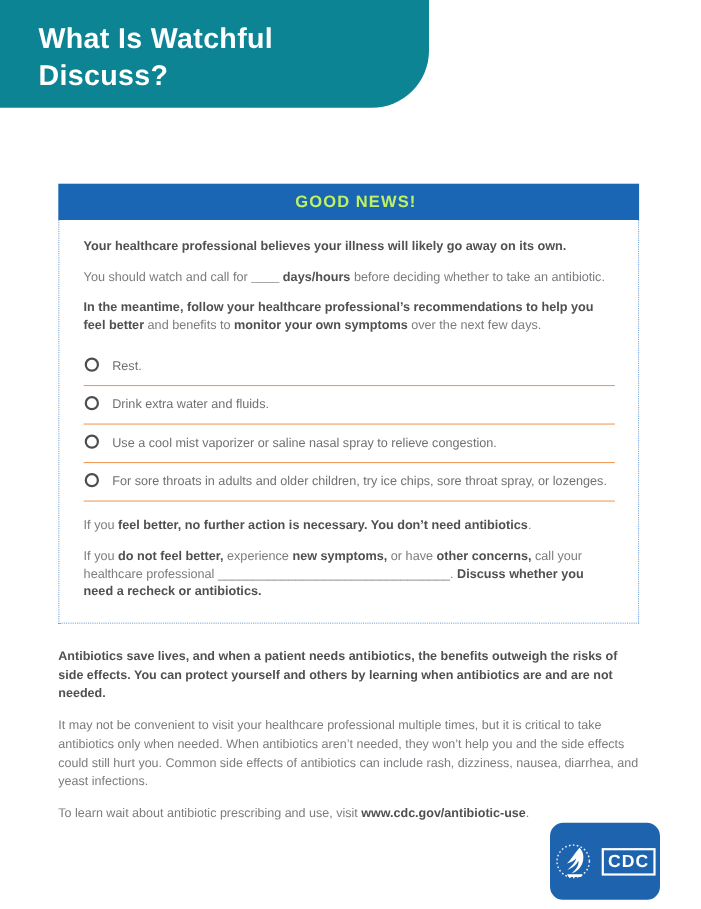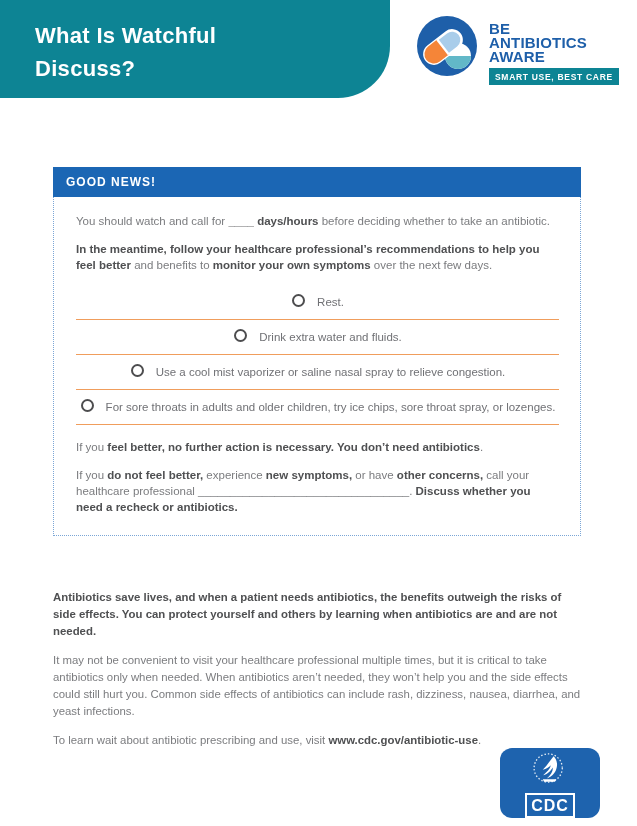--- a/index.html
+++ b/index.html
@@ -7,106 +7,85 @@
   .page {
     position:relative; width:637px; height:826px; background:#ffffff;
     font-family:"Liberation Sans", sans-serif; overflow:hidden;
   }
   
   .header-band {
     position:absolute; top:0; left:0; width:390px; height:98px;
     background:#0d8494; border-bottom-right-radius:52px;
   }
   .page-title {
-    padding:19px 0 0 35px; color:#ffffff; font-size:22px; font-weight:bold;
+    padding:19px 0 0 35px; color:#ffffff; font-size:26px; font-weight:bold;
     line-height:33px; letter-spacing:0.3px;
   }
   
   .brand { position:absolute; top:13px; left:414px; display:flex; align-items:flex-start; }
   .brand-icon { margin-right:9px; }
   .brand-text { padding-top:9px; }
   .brand-line { color:#1e5fa9; font-weight:bold; font-size:15px; line-height:14px; letter-spacing:0.2px; }
   .brand-tag {
     display:inline-block; background:#0d8494; color:#ffffff; font-weight:bold;
     font-size:8.5px; letter-spacing:0.7px; padding:4px 6px 3px; margin-top:4px;
   }
   
   .good-news { position:absolute; left:53px; top:167px; width:528px; }
   .gn-bar {
-    background:#1b66b4; color:#ffffff; font-weight:bold; font-size:12px;
-    letter-spacing:1px; padding:8px 0 8px 13px;
+    background:#1b66b4; color:#bef264; font-weight:bold; font-size:15px;
+    letter-spacing:1px; padding:8px 0 8px 13px;text-align:center;
   }
   .gn-body {
     border-left:1px dotted #7ba6d6; border-right:1px dotted #7ba6d6;
     border-bottom:1px dotted #7ba6d6; padding:16px 21px 16px 22px;
   }
   .gn-body p { font-size:11.5px; line-height:16px; color:#7b7c7f; margin-bottom:12px; }
   .gn-body b, .footer-text b { color:#4f5052; font-weight:bold; }
   .checklist { margin:2px 0 14px; }
   .check-row {
     display:flex; align-items:flex-start;
-    border-bottom:1.5px solid #f09d5c; padding:8px 0 9px;justify-content:center;
+    border-bottom:1.5px solid #f09d5c; padding:8px 0 9px;
   }
   .check-circle {
     flex:0 0 auto; width:13px; height:13px; border:2px solid #4d4d4f;
     border-radius:50%; margin:1px 12px 0 1px; background:#ffffff;
   }
   .check-label { font-size:11.5px; line-height:15px; color:#707175; padding-top:2px; }
   
   .footer-text { position:absolute; left:53px; top:589px; width:534px; }
   .footer-text p { font-size:11.4px; line-height:17px; color:#7b7c7f; margin-bottom:12px; }
   
   .cdc-logo {
     position:absolute; left:500px; top:748px; width:100px; height:70px;
     background:#1e63ae; border-radius:12px; display:flex; align-items:center;
-    justify-content:center; gap:5px;flex-direction:column;
+    justify-content:center; gap:5px;
   }
   .cdc-box {
     border:2px solid #ffffff; color:#ffffff; font-weight:bold; font-size:16px;
     letter-spacing:1px; padding:2px 4px 1px; line-height:18px;
   }
 </style>
 </head>
 <body>
 
 <div class="page">
 
   <div class="header-band">
     <div class="page-title">
       <div>What Is Watchful</div>
       <div>Discuss?</div>
     </div>
   </div>
 
-  <div class="brand">
-    <svg class="brand-icon" width="66" height="66" viewBox="0 0 66 66">
-      <circle cx="33" cy="33" r="30" fill="#1e5fa9"></circle>
-
-      <g>
-        <circle cx="44" cy="43" r="13" fill="#ffffff"></circle>
-        <path d="M31 43 A13 13 0 0 0 57 43 Z" fill="#62b8c8"></path>
-      </g>
-
-      <g transform="translate(29,34) rotate(-38)">
-        <rect x="-21" y="-9.5" width="42" height="19" rx="9.5" fill="#a9cdea" stroke="#ffffff" stroke-width="2.6"></rect>
-        <path d="M0 -9.5 H -11.5 A 9.5 9.5 0 0 0 -11.5 9.5 H 0 Z" fill="#f58538"></path>
-        <line x1="0" y1="-9.5" x2="0" y2="9.5" stroke="#ffffff" stroke-width="2.2"></line>
-      </g>
-    </svg>
-    <div class="brand-text">
-      <div class="brand-line">BE</div>
-      <div class="brand-line">ANTIBIOTICS</div>
-      <div class="brand-line">AWARE</div>
-      <div class="brand-tag">SMART USE, BEST CARE</div>
-    </div>
-  </div>
 
   <section class="good-news">
     <div class="gn-bar">GOOD NEWS!</div>
     <div class="gn-body">
+      <p><b>Your healthcare professional believes your illness will likely go away on its own.</b></p>
       <p><span>You should watch and call for </span><b>____ days/hours</b><span> before deciding whether to take an antibiotic.</span></p>
       <p><b>In the meantime, follow your healthcare professional’s recommendations to help you feel better</b><span> and benefits to </span><b>monitor your own symptoms</b><span> over the next few days.</span></p>
 
       <div class="checklist" id="checklist">
         <div class="check-row">
           <span class="check-circle"></span>
           <span class="check-label">Rest.</span>
         </div>
 
         <div class="check-row">

